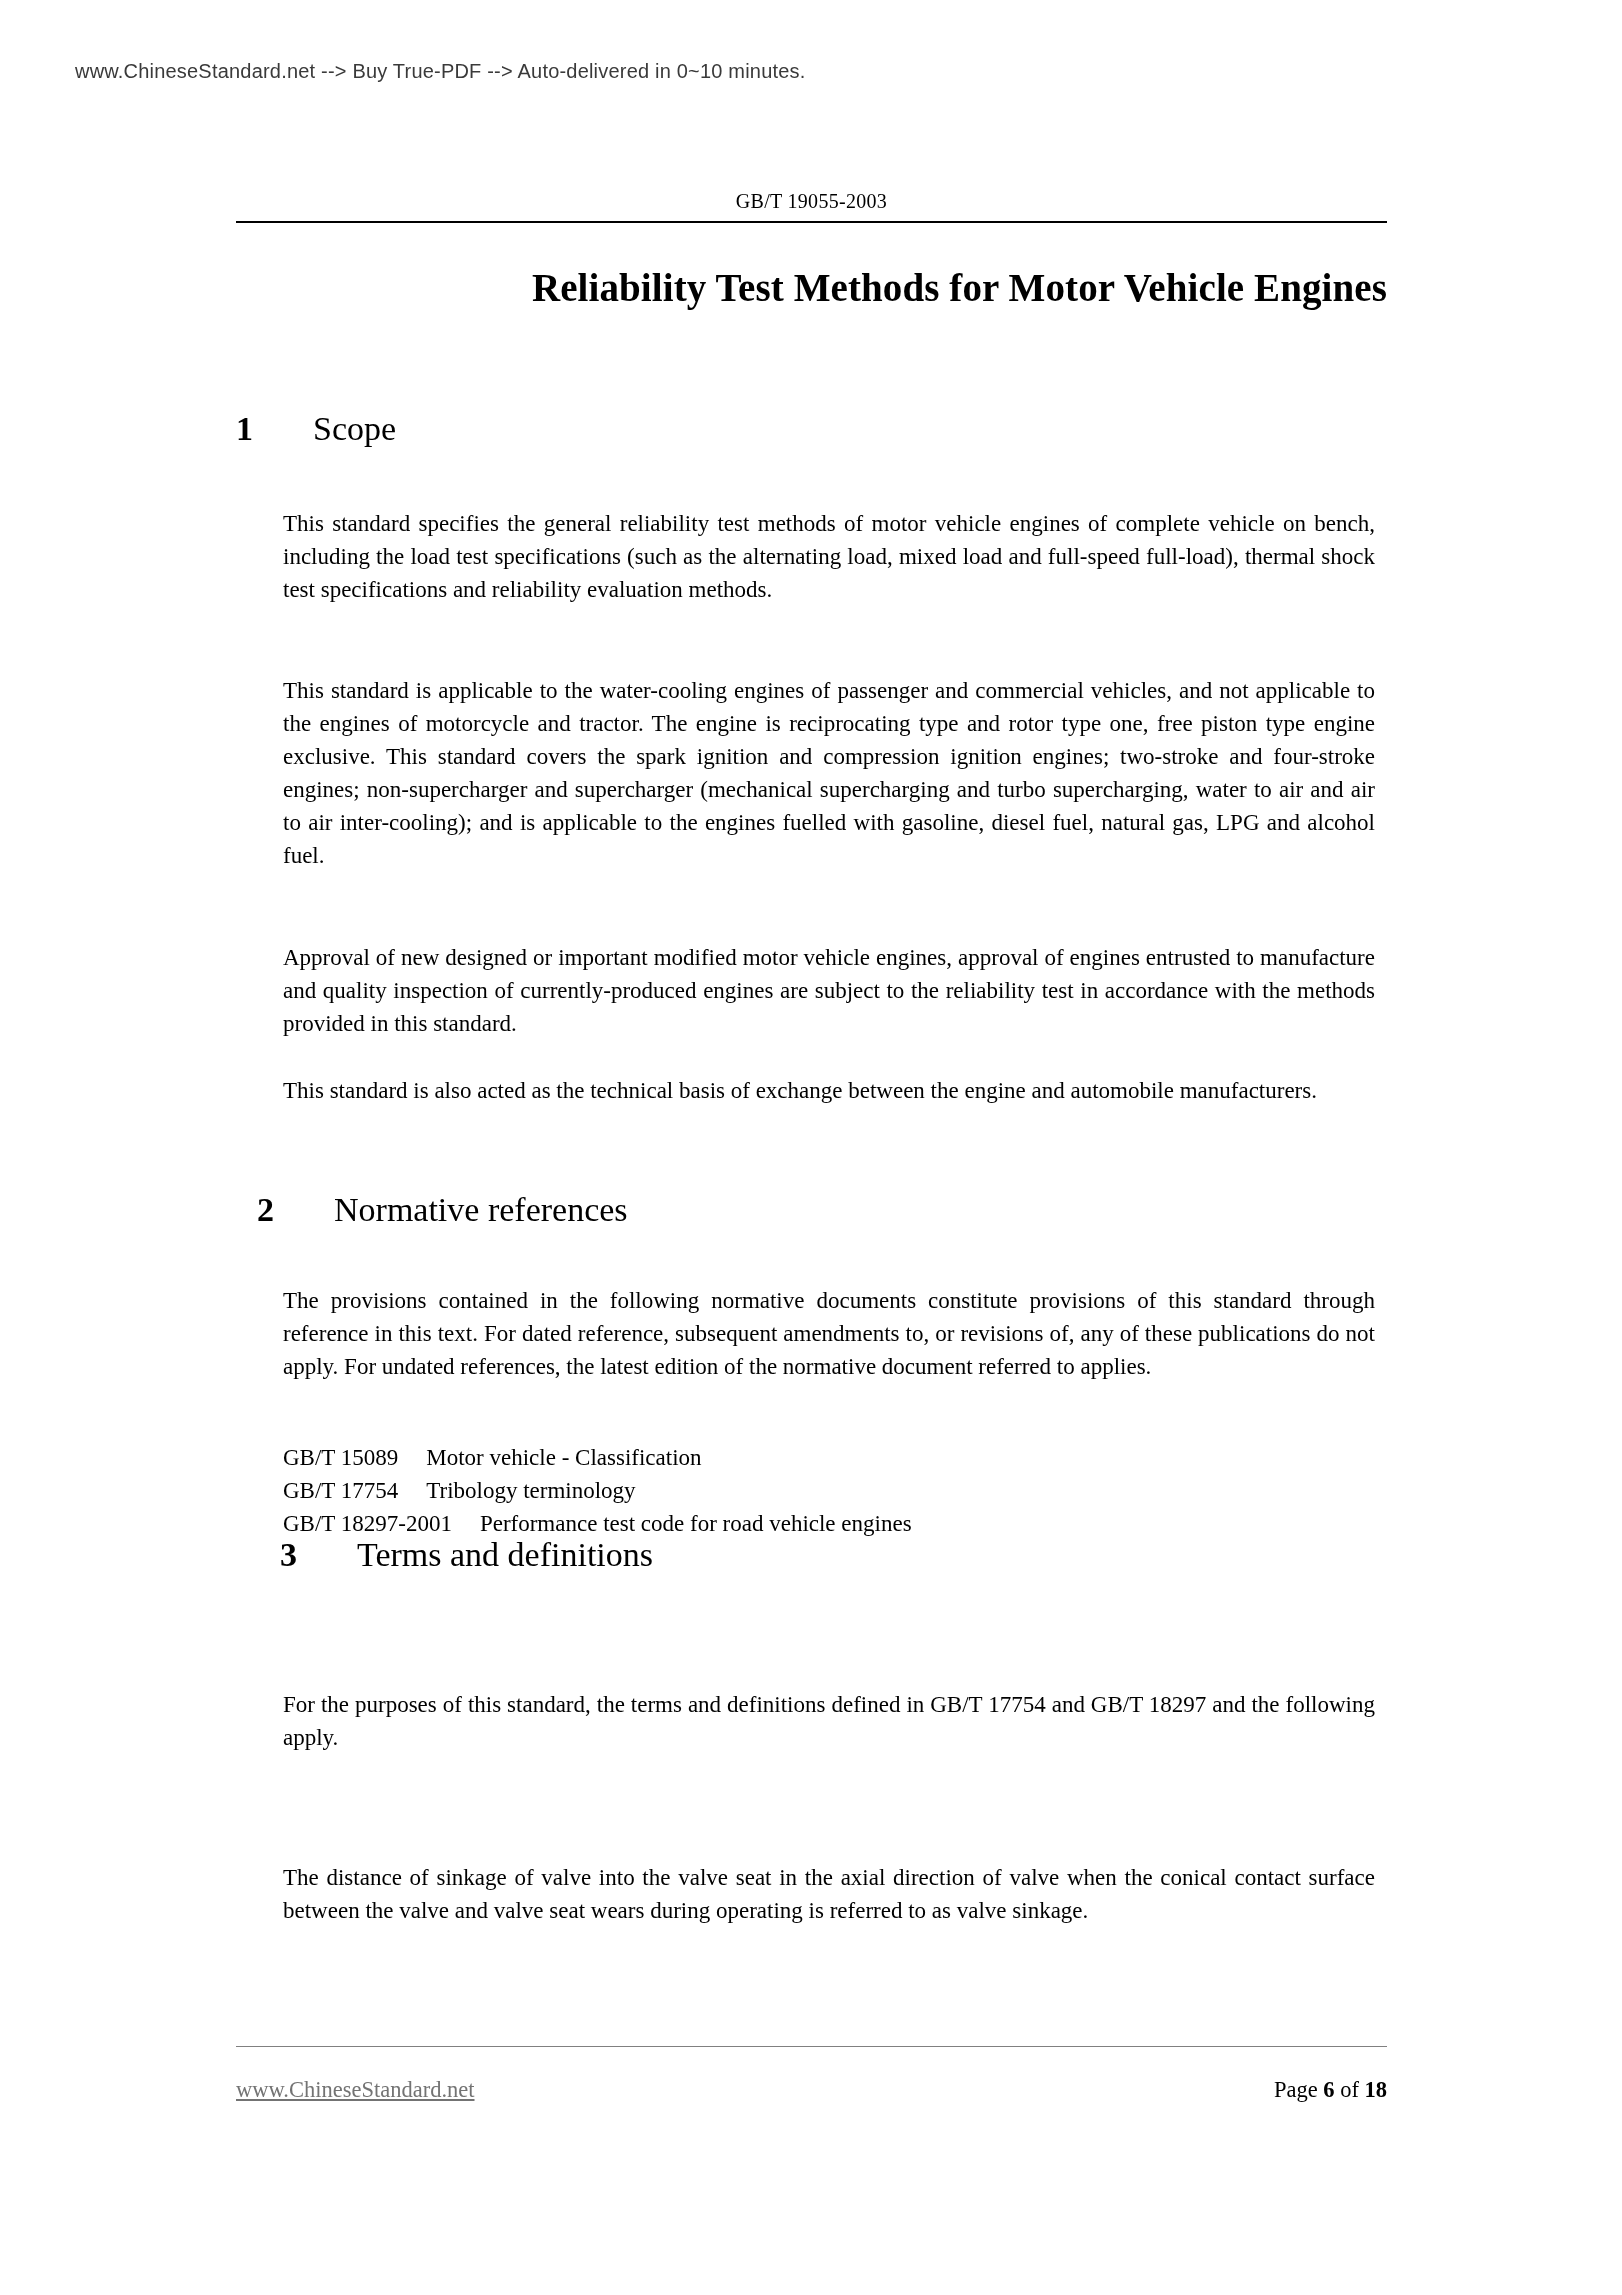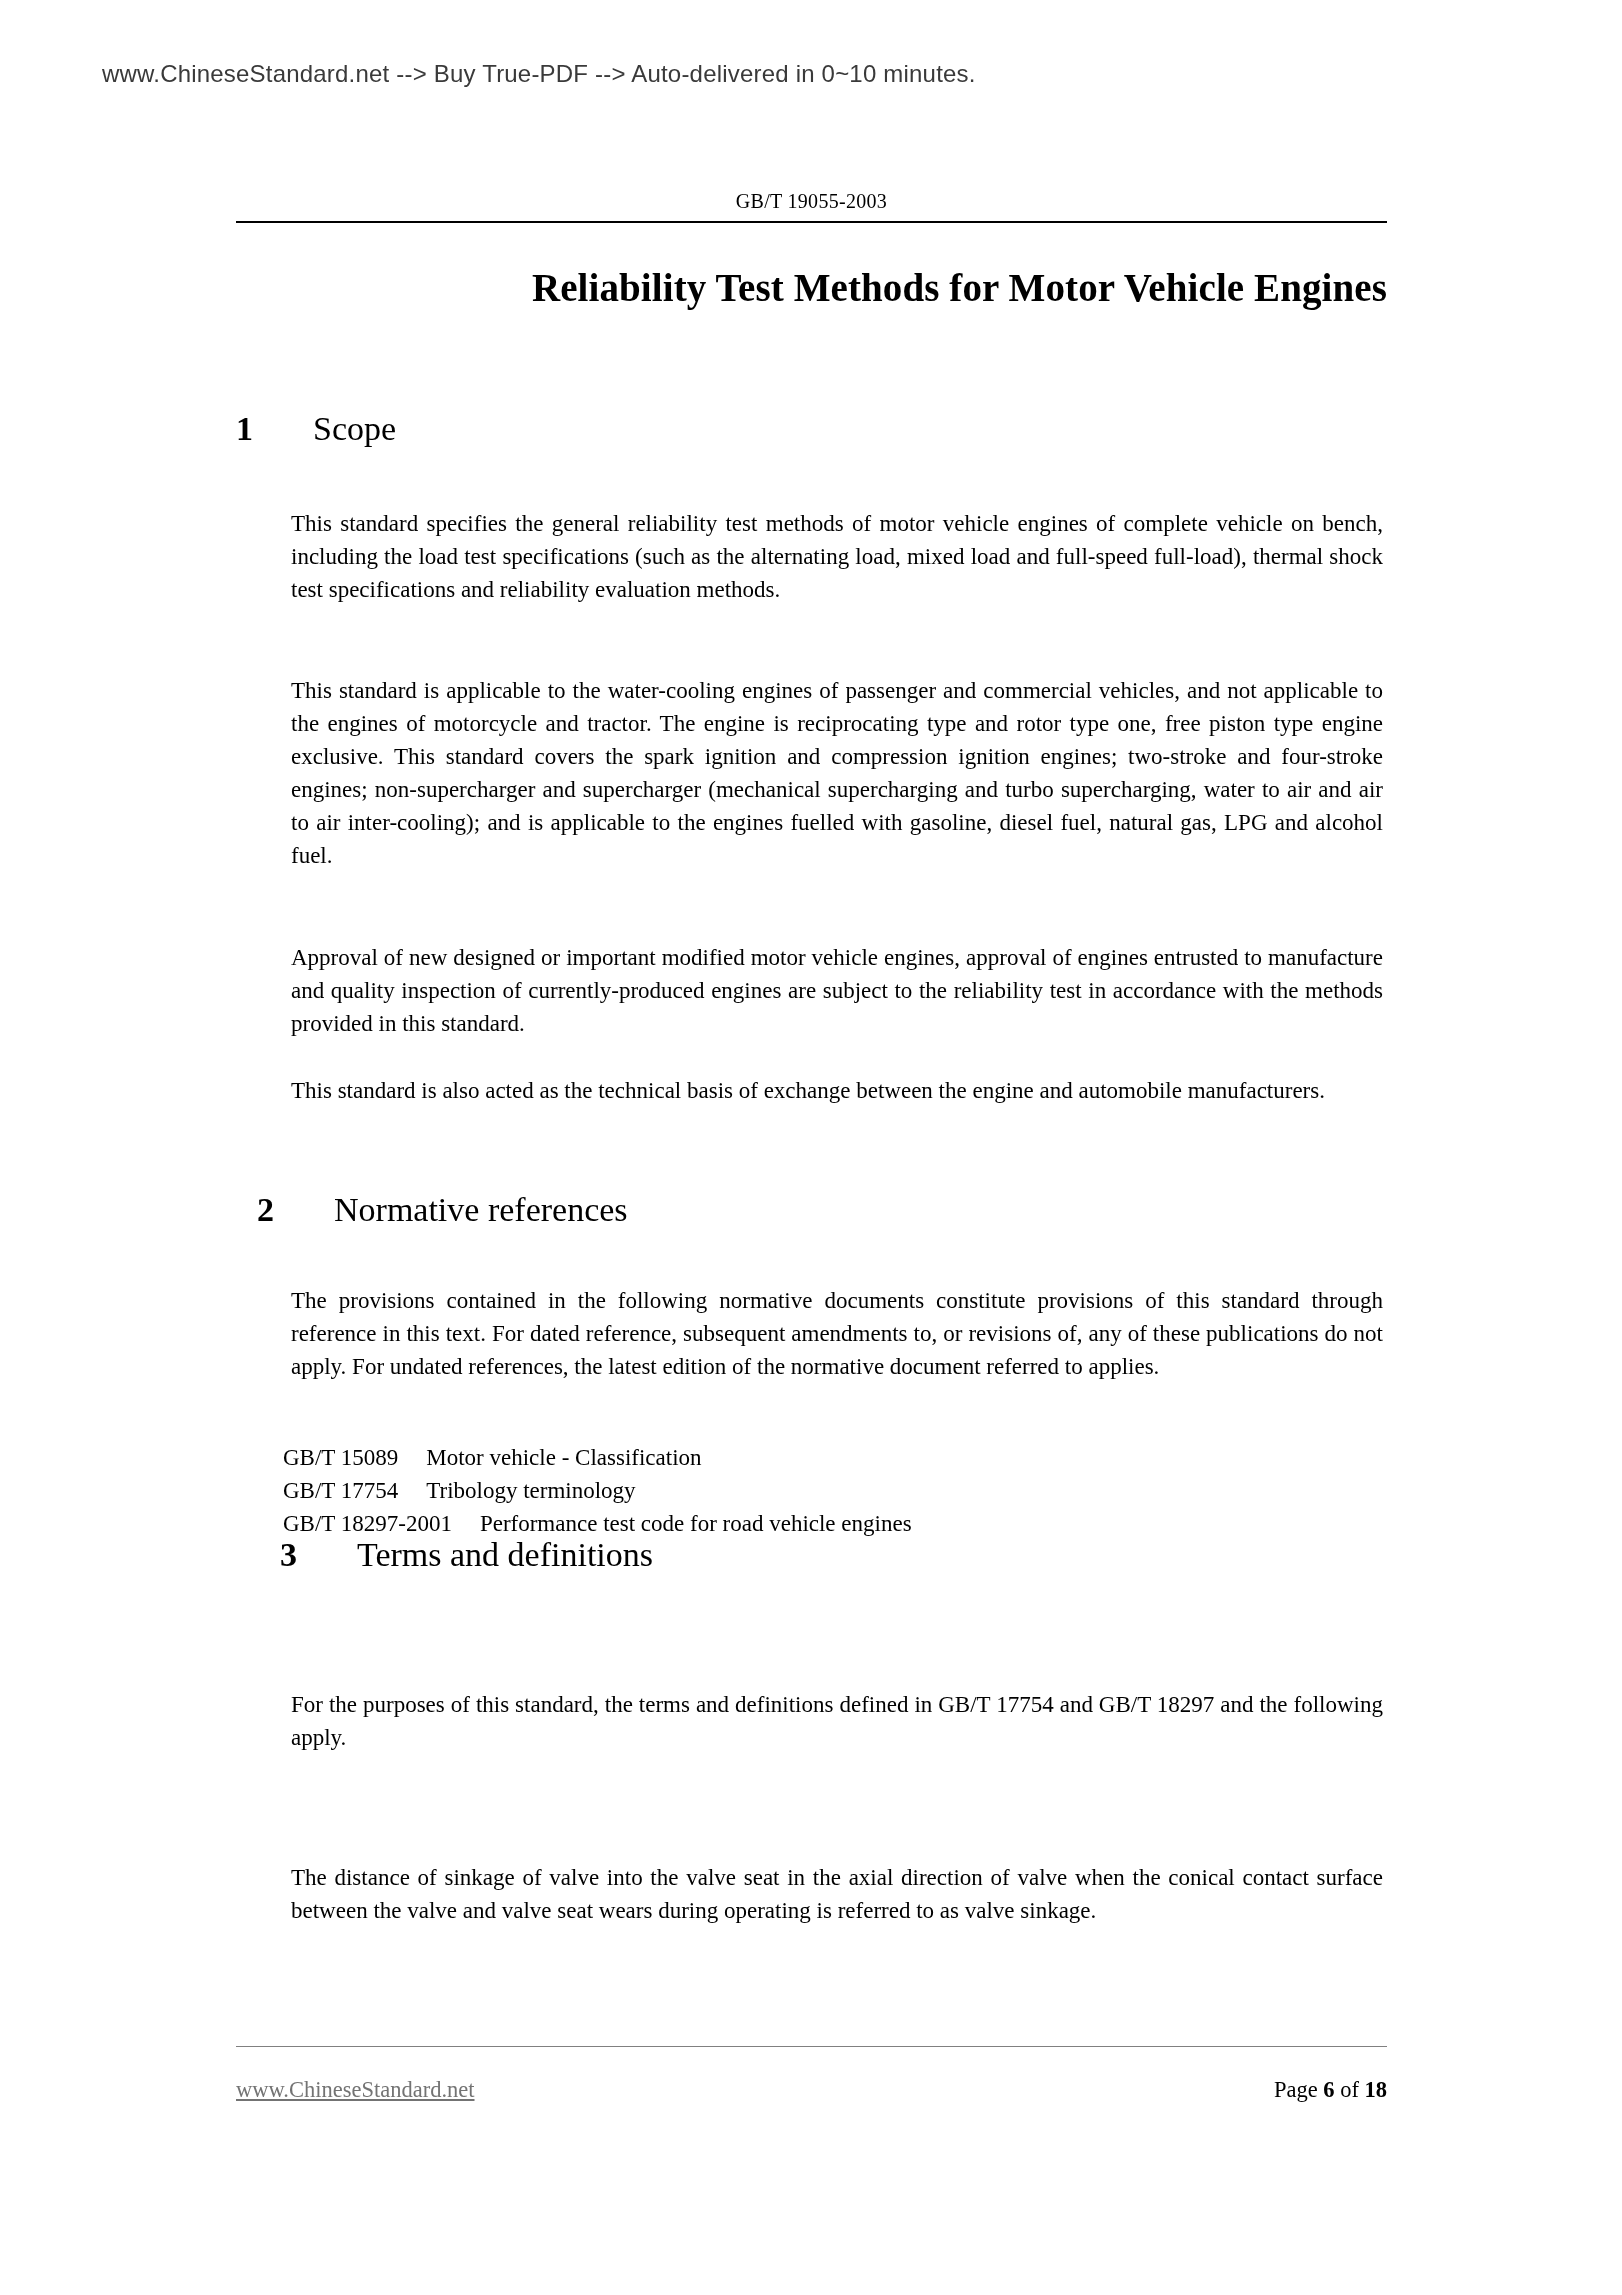--- a/index.html
+++ b/index.html
@@ -23,24 +23,24 @@
     background: #ffffff;
   }
 
   
   .promo-banner {
     position: absolute;
     top: 60px;
     left: 0;
     width: 100%;
     text-align: left;
-    padding-left: 102px;
+    padding-left: 75px;
     box-sizing: border-box;
     font-family: "Liberation Sans", "DejaVu Sans", sans-serif;
-    font-size: 24px;
+    font-size: 20px;
     color: #3a3a3a;
     letter-spacing: 0.2px;
     white-space: nowrap;
   }
 
   
   .running-head {
     position: absolute;
     top: 190px;
     left: 236px;
@@ -108,21 +108,20 @@
   
   .para {
     position: absolute;
     left: 283px;
     width: 1092px;
     font-size: 23px;
     line-height: 33px;
     text-align: justify;
     text-justify: inter-word;
     hyphens: none;
-    margin-left: 8px;
   }
 
   
   .ref-list {
     position: absolute;
     left: 283px;
     width: 1092px;
     font-size: 23px;
     line-height: 33px;
   }

